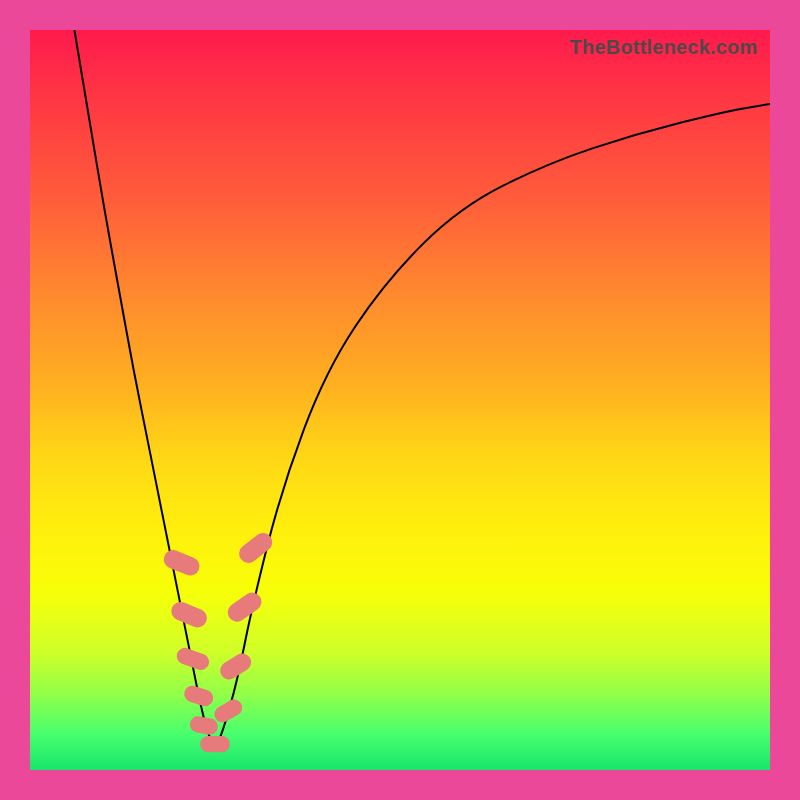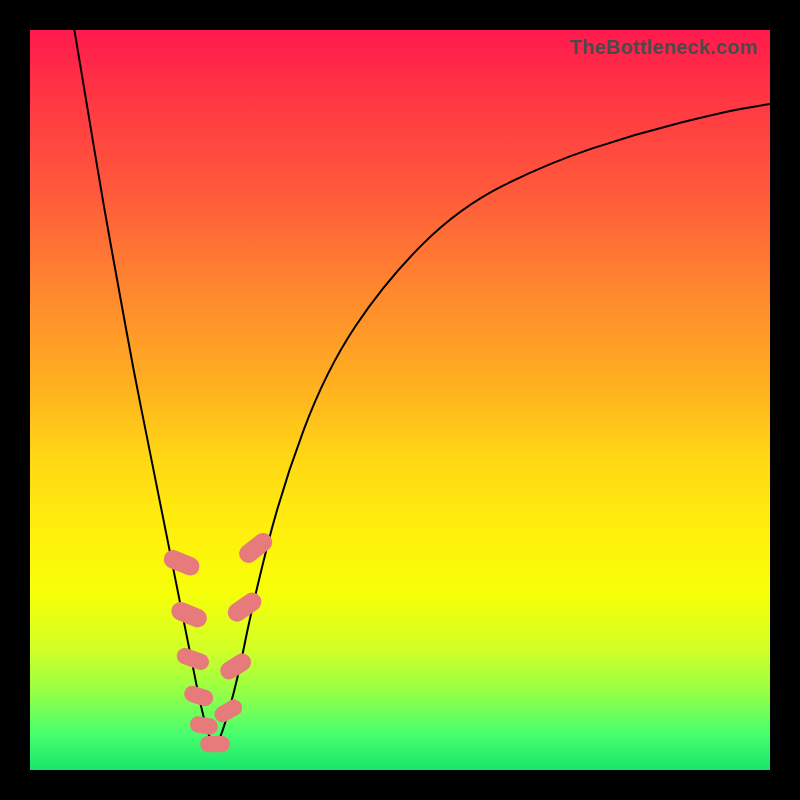--- a/index.html
+++ b/index.html
@@ -7,21 +7,21 @@
     padding: 0;
     width: 800px;
     height: 800px;
     overflow: hidden;
     font-family: Arial, Helvetica, sans-serif;
   }
   .canvas {
     position: relative;
     width: 800px;
     height: 800px;
-    background: #000000;
+    background: #ec4899;
   }
   .plot-area {
     position: absolute;
     left: 30px;
     top: 30px;
     width: 740px;
     height: 740px;
     
     background: linear-gradient(
       to bottom,

